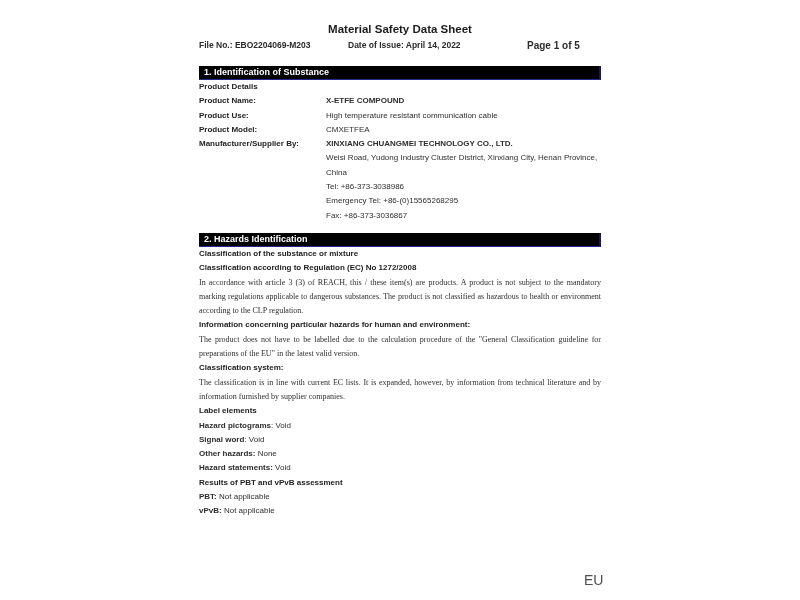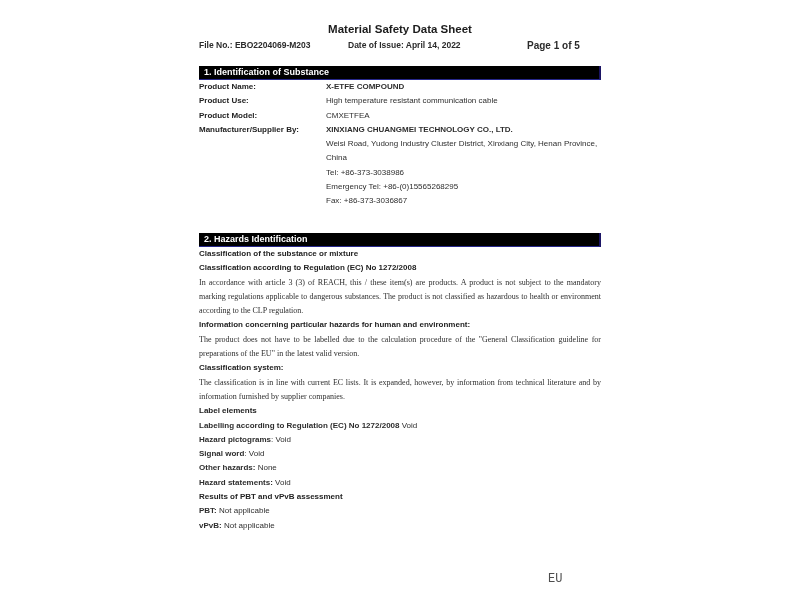--- a/index.html
+++ b/index.html
@@ -55,42 +55,42 @@
   }
   .content-1 { top: 80px; }
   .content-2 { top: 247px; }
   .row { display: flex; }
   .lbl { flex: 0 0 127px; font-weight: bold; color: #232323; }
   .val { flex: 1 1 auto; }
   .line-b { font-weight: bold; color: #232323; }
   .para { text-align: justify; font-family: Liberation Serif, serif; }
   .footer-region {
     position: absolute;
-    left: 548px; top: 572px;
-    font-size: 12px;
+    left: 584px; top: 572px;
+    font-size: 14px;
     color: #4d4d4d;
-    font-family: Liberation Mono, monospace;
   }
 </style>
 </head>
 <body>
 
 <div class="sheet">
 
   <div class="doc-title">Material Safety Data Sheet</div>
 
   <div class="doc">
 
     <div class="meta-file">File No.: EBO2204069-M203</div>
     <div class="meta-date">Date of Issue: April 14, 2022</div>
     <div class="meta-page">Page 1 of 5</div>
 
     <div class="secbar secbar-1">1. Identification of Substance</div>
 
     <div class="content content-1">
+      <div class="line-b">Product Details</div>
 
       <div class="row">
         <div class="lbl">Product Name:</div>
         <div class="val b">X-ETFE COMPOUND</div>
       </div>
       <div class="row">
         <div class="lbl">Product Use:</div>
         <div class="val">High temperature resistant communication cable</div>
       </div>
       <div class="row">
@@ -129,21 +129,20 @@
     <div class="content content-2">
       <div class="line-b">Classification of the substance or mixture</div>
       <div class="line-b">Classification according to Regulation (EC) No 1272/2008</div>
       <p class="para">In accordance with article 3 (3) of REACH, this / these item(s) are products. A product is not subject to the mandatory marking regulations applicable to dangerous substances. The product is not classified as hazardous to health or environment according to the CLP regulation.</p>
       <div class="line-b">Information concerning particular hazards for human and environment:</div>
       <p class="para">The product does not have to be labelled due to the calculation procedure of the "General Classification guideline for preparations of the EU" in the latest valid version.</p>
       <div class="line-b">Classification system:</div>
       <p class="para">The classification is in line with current EC lists. It is expanded, however, by information from technical literature and by information furnished by supplier companies.</p>
       <div class="line-b">Label elements</div>
 
-      <div><span class="b">Labelling according to Regulation (EC) No 1272/2008</span><span> Void</span></div>
       <div><span class="b">Hazard pictograms</span><span>: Void</span></div>
       <div><span class="b">Signal word</span><span>: Void</span></div>
       <div><span class="b">Other hazards:</span><span> None</span></div>
       <div><span class="b">Hazard statements:</span><span> Void</span></div>
 
       <div class="line-b">Results of PBT and vPvB assessment</div>
       <div><span class="b">PBT:</span><span> Not applicable</span></div>
       <div><span class="b">vPvB:</span><span> Not applicable</span></div>
     </div>
 

